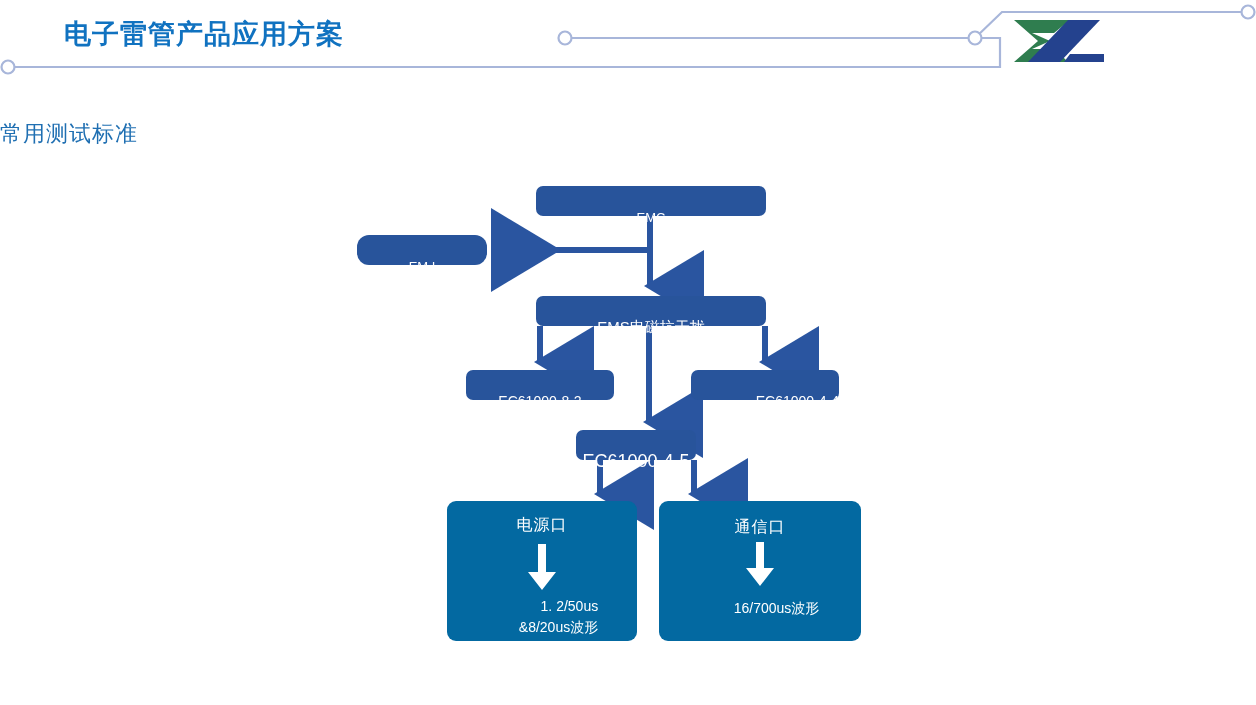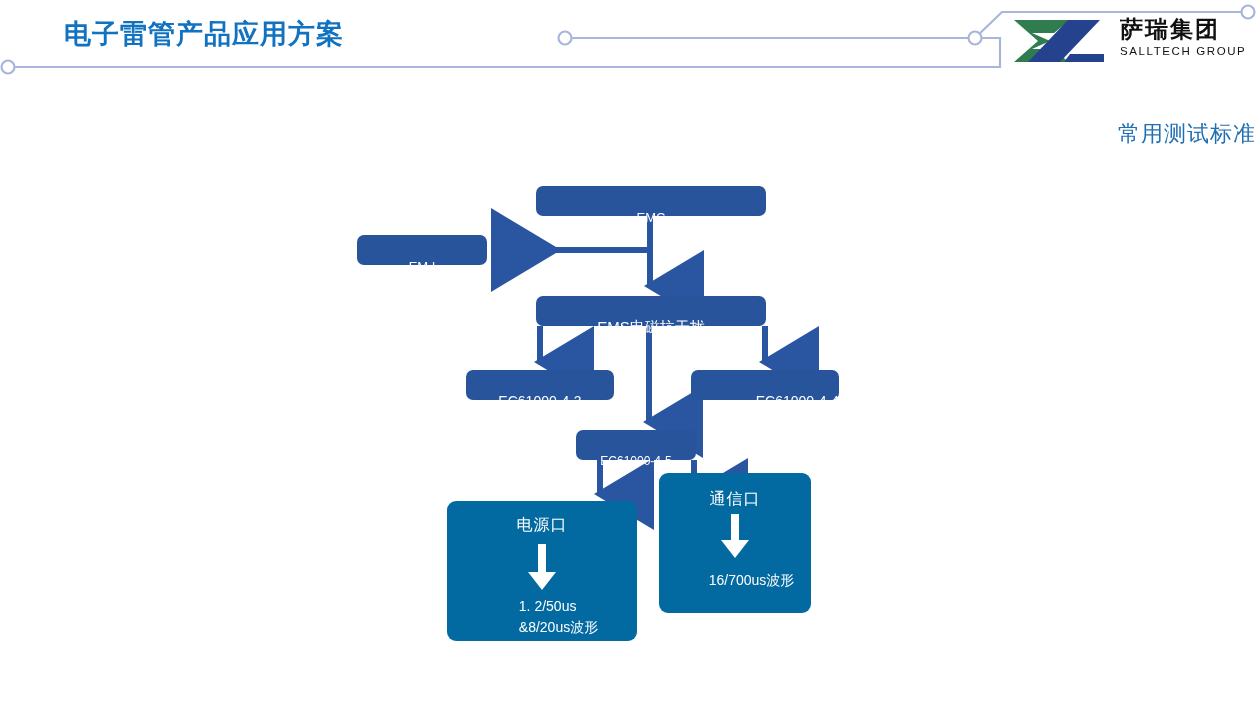--- a/index.html
+++ b/index.html
@@ -76,21 +76,21 @@
     white-space: nowrap;
     margin-top: 1px;
   }
 
   
   #slide-heading {
     position: absolute;
     left: 0;
     top: 119px;
     width: 1256px;
-    text-align: right;
+    text-align: left;
     font-size: 22px;
     color: #1F6FB2;
     letter-spacing: 1px;
   }
 
   
   #diagram {
     position: absolute;
     left: 0;
     top: 0;
@@ -105,55 +105,55 @@
     display: flex;
     align-items: center;
     justify-content: center;
     text-align: center;
     box-sizing: border-box;
   }
   .node-label { display: block; margin-top: 32px; }
 
   
   #node-emc   { left: 536px; top: 186px; width: 230px; height: 30px; border-radius: 7px; font-size: 13px; }
-  #node-emi   { left: 357px; top: 235px; width: 130px; height: 30px; border-radius: 7px; font-size: 13px; }
+  #node-emi   { left: 357px; top: 235px; width: 130px; height: 30px; border-radius: 12px; font-size: 13px; }
   #node-ems   { left: 536px; top: 296px; width: 230px; height: 30px; border-radius: 7px; font-size: 15px; justify-content: center; }
   #node-4-2   { left: 466px; top: 370px; width: 148px; height: 30px; border-radius: 7px; font-size: 14px; }
   #node-4-4   { left: 691px; top: 370px; width: 148px; height: 30px; border-radius: 7px; font-size: 14px; justify-content: flex-end; }
-  #node-4-5   { left: 576px; top: 430px; width: 120px; height: 30px; border-radius: 7px; font-size: 12px; }
+  #node-4-5   { left: 576px; top: 430px; width: 120px; height: 30px; border-radius: 7px; font-size: 18px; }
 
   
   .port-box {
     position: absolute;
     background: #0369a1;
     border-radius: 9px;
     color: #ffffff;
     box-sizing: border-box;
     display: flex;
     flex-direction: column;
     align-items: center;
   }
   #node-power { left: 447px; top: 501px; width: 190px; height: 140px; }
-  #node-comm  { left: 659px; top: 473px; width: 152px; height: 140px; }
+  #node-comm  { left: 659px; top: 501px; width: 202px; height: 140px; }
 
   .port-title {
     font-size: 16px;
     margin-top: 14px;
     letter-spacing: 1px;
   }
   .port-arrow {
     margin-top: 8px;
     width: 34px;
     height: 46px;
   }
   .port-lines {
     font-size: 14px;
     line-height: 21px;
     margin-top: 6px;
-    text-align: left;
+    text-align: right;
     margin-left: 33px;
   }
   #node-comm .port-title { margin-top: 16px; }
   #node-comm .port-arrow { margin-top: 4px; height: 44px; }
   #node-comm .port-lines { margin-top: 12px; }
 </style>
 </head>
 <body>
 
 <div id="header">
@@ -174,24 +174,20 @@
   <div id="header-title">电子雷管产品应用方案</div>
 
   <div id="logo">
     <svg id="logo-mark" viewBox="0 0 108 50" width="108" height="50">
 
       <path d="M6,4 L62,4 L46,17 L24,17 L42,25 L24,33 L47,33 L60,46 L6,46 L30,25 Z" fill="#2F7D4F"></path>
 
       <path d="M60,4 L92,4 L52,46 L20,46 Z" fill="#24428E"></path>
       <path d="M62,38 L96,38 L96,46 L56,46 Z" fill="#24428E"></path>
     </svg>
-    <div id="logo-text">
-      <div id="logo-cn">萨瑞集团</div>
-      <div id="logo-en">SALLTECH GROUP</div>
-    </div>
   </div>
 </div>
 
 <div id="slide-heading">常用测试标准</div>
 
 <svg id="diagram" viewBox="0 0 1256 705" width="1256" height="705">
   <defs>
     <marker id="arrow-down" viewBox="0 0 12 10" refX="6" refY="9" markerWidth="12" markerHeight="10" orient="auto">
       <path d="M0,0 L12,0 L6,10 Z" fill="#2A55A0"></path>
     </marker>
@@ -230,21 +226,21 @@
 
 <div class="node" id="node-emi">
   <span class="node-label">EM I</span>
 </div>
 
 <div class="node" id="node-ems">
   <span class="node-label">EMS电磁抗干扰</span>
 </div>
 
 <div class="node" id="node-4-2">
-  <span class="node-label">EC61000-4-3</span>
+  <span class="node-label">EC61000-8-2</span>
 </div>
 
 <div class="node" id="node-4-4">
   <span class="node-label">EC61000-4-4</span>
 </div>
 
 <div class="node" id="node-4-5">
   <span class="node-label">EC61000-4-5</span>
 </div>
 

